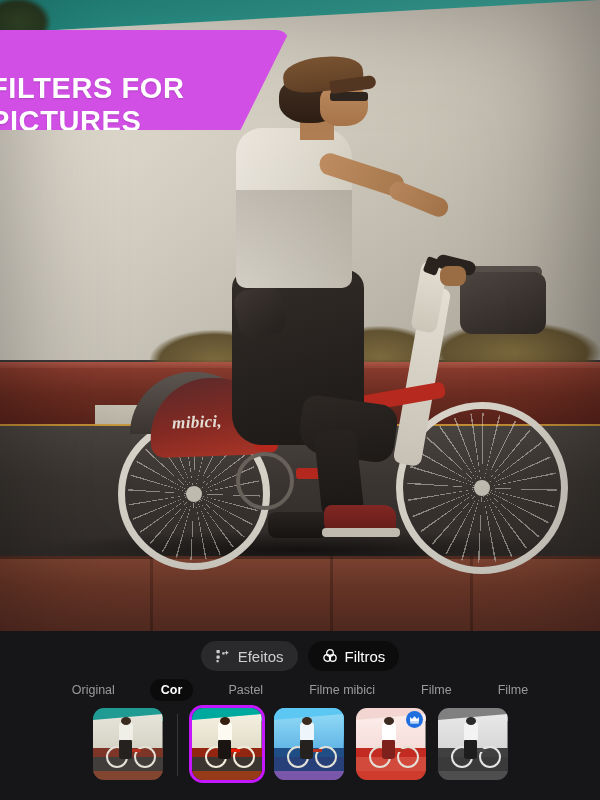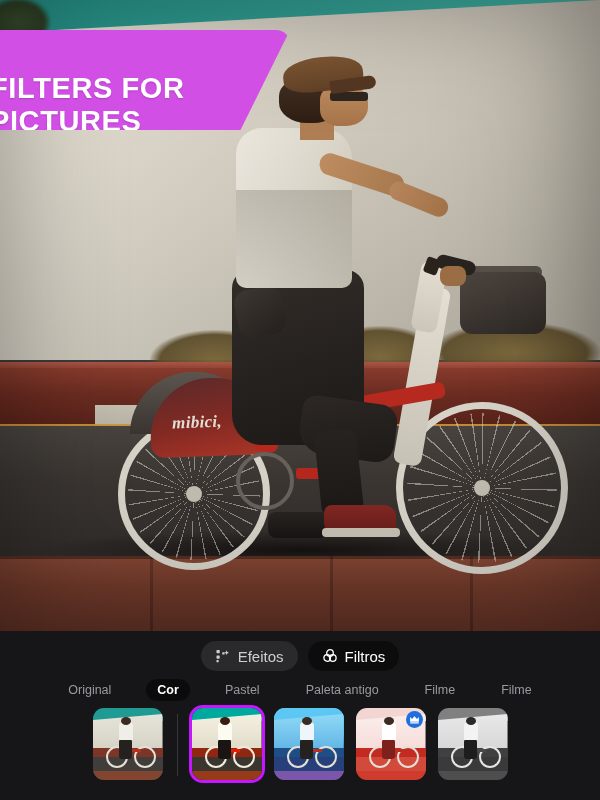--- a/index.html
+++ b/index.html
@@ -316,21 +316,21 @@
           </svg>
         </span>
         <span>Filtros</span>
       </div>
     </div>
 
     <div class="cats">
       <div class="cat">Original</div>
       <div class="cat active">Cor</div>
       <div class="cat">Pastel</div>
-      <div class="cat">Paleta antigo</div>
+      <div class="cat">Filme mibici</div>
       <div class="cat">Filme</div>
       <div class="cat">Filme</div>
     </div>
 
     <div class="thumbs">
 
       <div class="thumb f-orig">
         <div class="tw">
           <div class="t-sky"></div>
             <div class="t-wall"></div>

